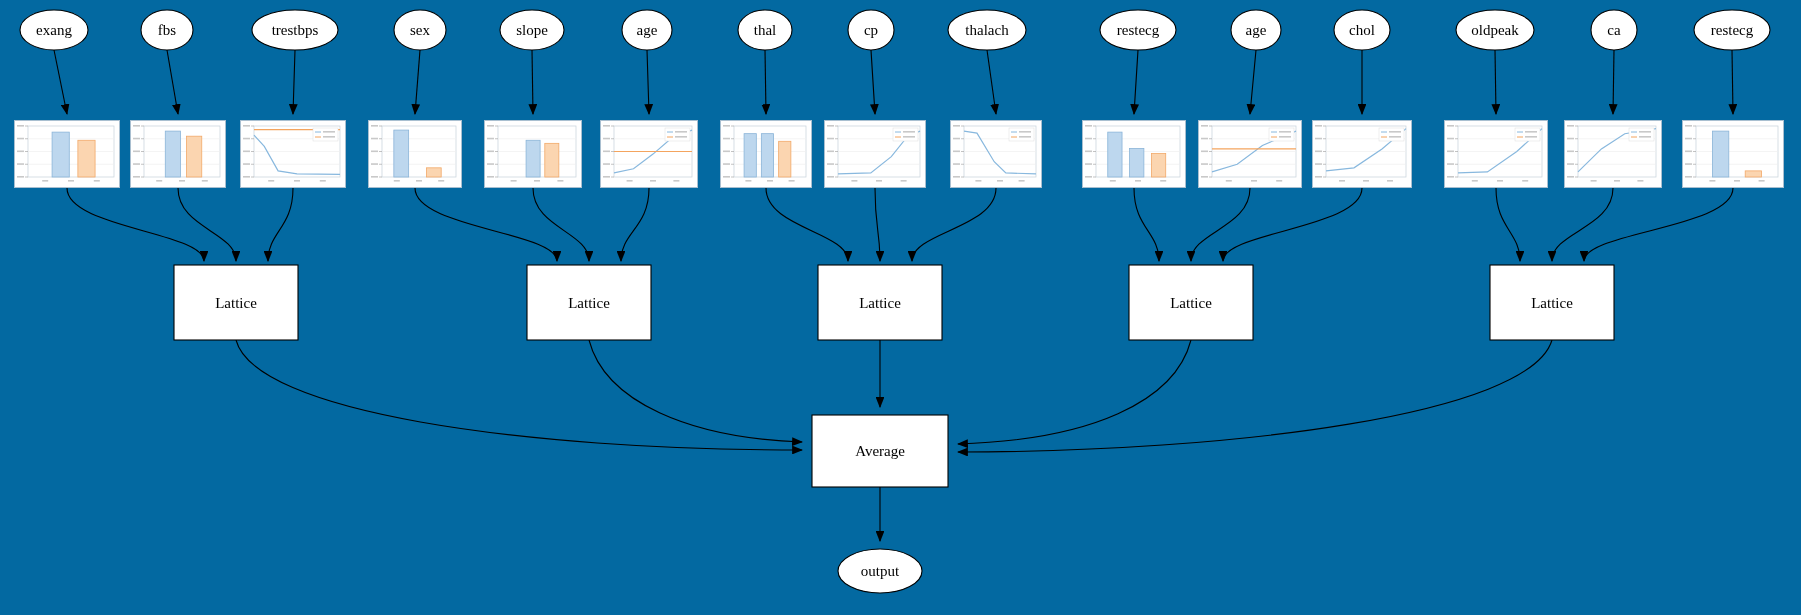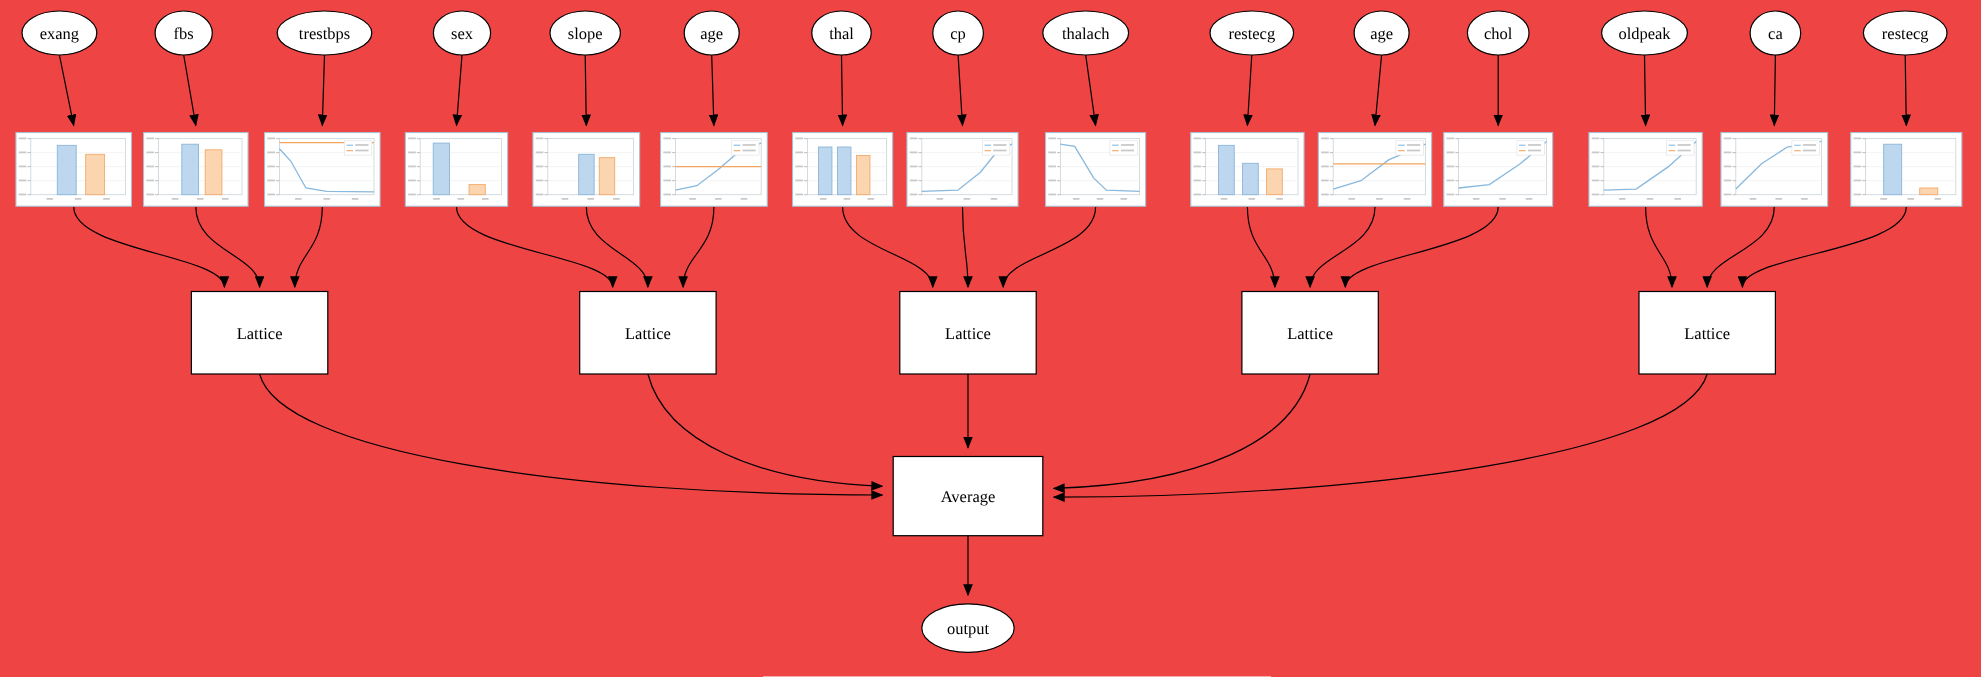--- a/index.html
+++ b/index.html
@@ -1,16 +1,16 @@
 <!DOCTYPE html>
 <html><head>
 <meta charset="utf-8">
 <style>
   html,body{margin:0;padding:0;background:#ffffff;}
-  .stage{width:1801px;height:615px;position:relative;background:#ef4444;}
+  .stage{width:1801px;height:615px;position:relative;background:#0369a1;}
   svg{display:block;}
   svg text{font-family:"Liberation Serif", serif;font-size:15px;text-anchor:middle;fill:#000;}
   .node-ellipse{fill:#fff;stroke:#000;stroke-width:1.1;}
   .box-rect{fill:#fff;stroke:#000;stroke-width:1.1;}
   .edge{fill:none;stroke:#000;stroke-width:1.1;}
 </style>
 </head>
 <body>
 
 <div class="stage">

